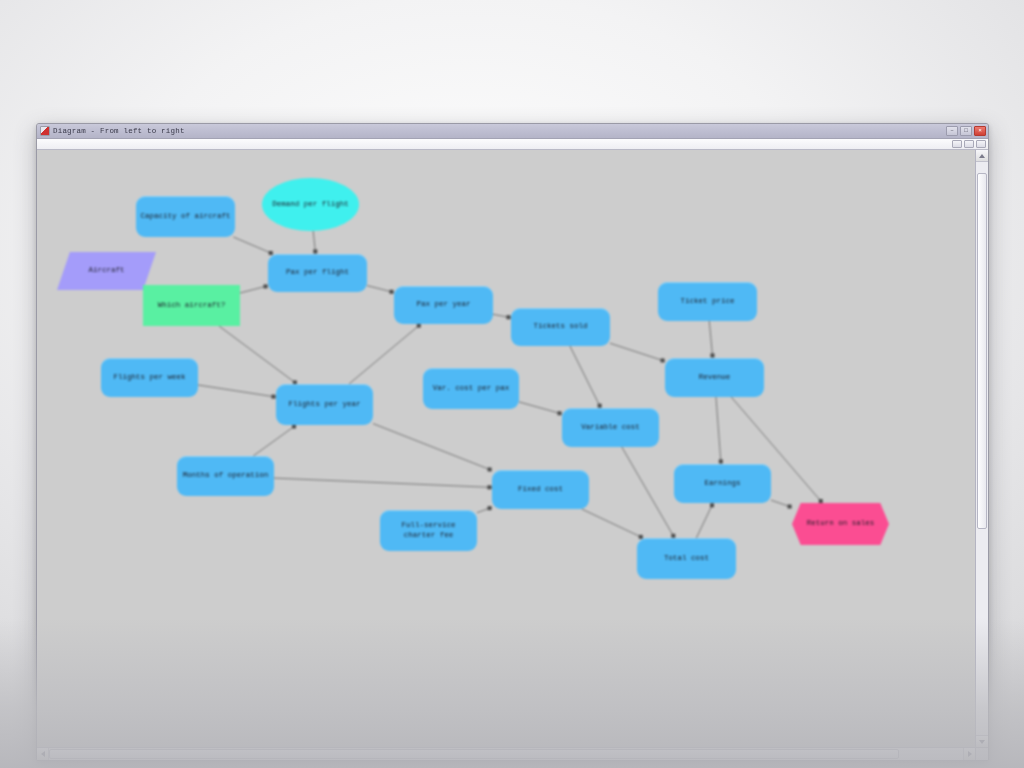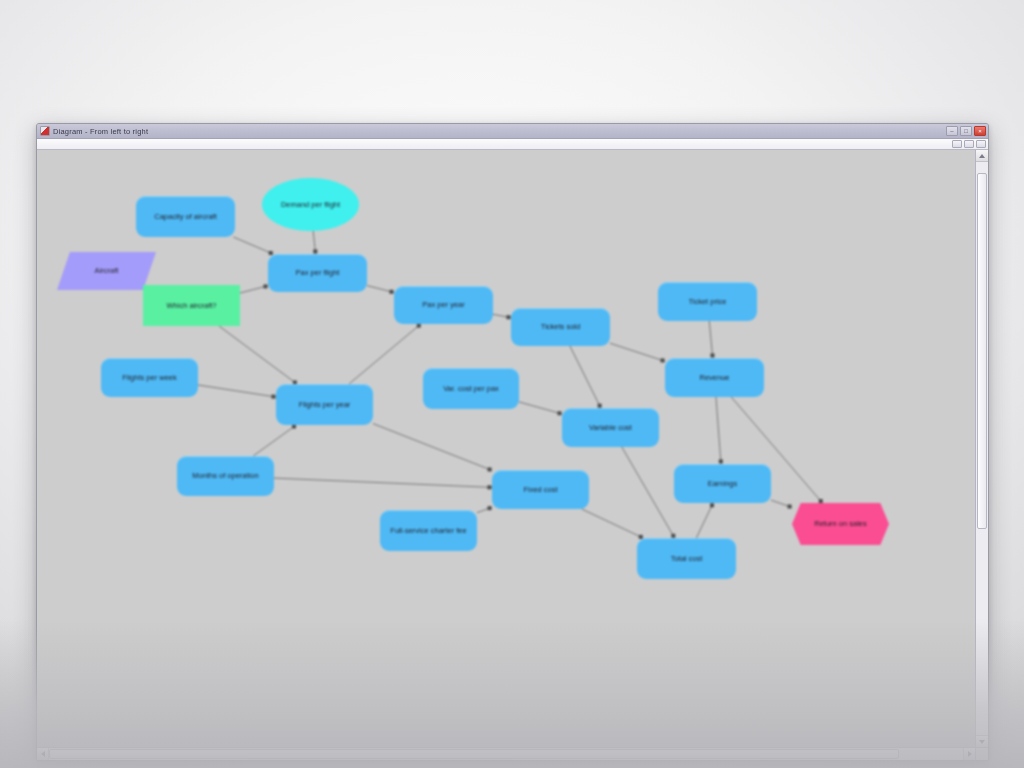--- a/index.html
+++ b/index.html
@@ -29,20 +29,21 @@
   #app-window {
     position: absolute;
     left: 36px; top: 123px;
     width: 953px; height: 638px;
     background: #cdcdcd;
     border: 1px solid #9a9aa6;
     border-radius: 3px 3px 2px 2px;
     box-shadow: 0 7px 22px rgba(70,70,80,.33), 0 2px 5px rgba(60,60,70,.2);
     display: flex; flex-direction: column;
     overflow: hidden;
+    font-family: Liberation Mono, monospace;
   }
 
   
   #title-bar {
     height: 15px;
     background: linear-gradient(180deg,#c9c9da 0%, #bfbfd2 45%, #b4b4c8 100%);
     border-bottom: 1px solid #a3a3b4;
     display: flex; align-items: center;
     padding: 0 2px 0 3px;
     position: relative;

